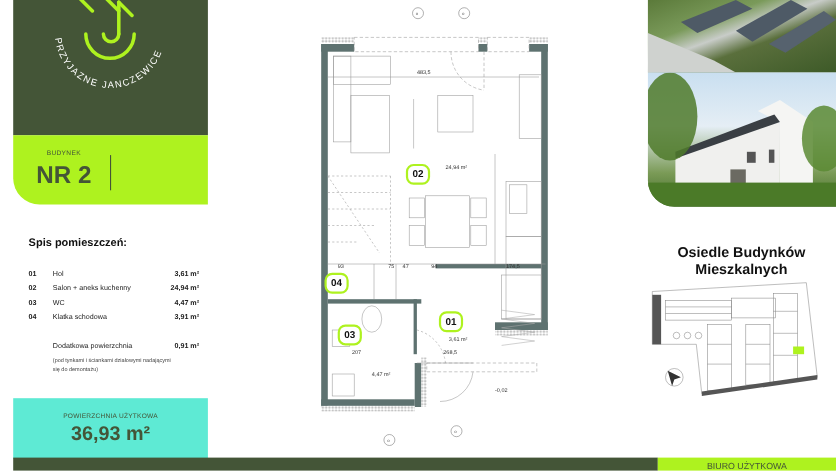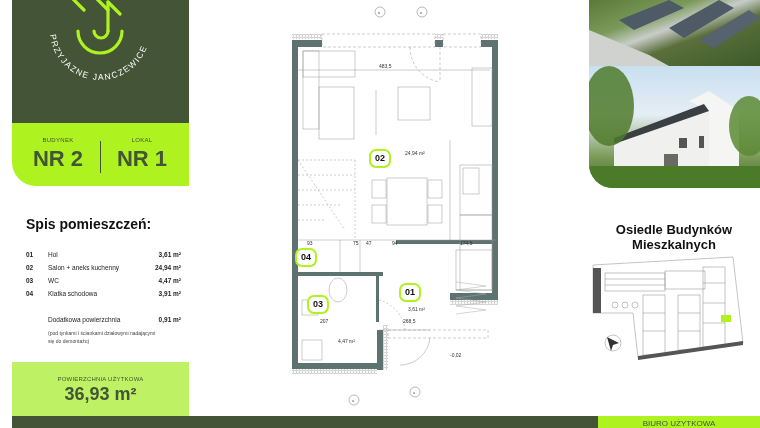--- a/index.html
+++ b/index.html
@@ -6,30 +6,30 @@
 body{width:760px;height:428px;overflow:hidden;background:#fff;font-family:"Liberation Sans","DejaVu Sans",sans-serif;position:relative;color:#222}
 .abs{position:absolute}
 
 #logo-panel{left:12px;top:0;width:177px;height:123px;background:#445537}
 #badge-panel{left:12px;top:123px;width:177px;height:63px;background:#aef21f;border-bottom-left-radius:24px}
 .badge-col{position:absolute;top:14px;width:80px;text-align:center;color:#445537}
 .badge-col .lbl{font-size:6px;letter-spacing:.3px;color:#445537}
 .badge-col .val{font-size:22px;font-weight:bold;margin-top:3px}
 #badge-divider{position:absolute;left:88px;top:18px;width:1px;height:32px;background:#445537}
 #rooms{left:26px;top:216px;width:155px}
-#rooms .title{font-size:14px;font-weight:bold;color:#111;margin-bottom:16px}
+#rooms .title{font-size:10px;font-weight:bold;color:#111;margin-bottom:16px}
 .room-row{display:flex;font-size:6.5px;height:13px;align-items:center;color:#222}
 .room-row .num{width:22px;font-weight:bold}
 .room-row .name{flex:1}
 .room-row .area{font-weight:bold;text-align:right}
 .extra-row{display:flex;font-size:6.5px;margin-top:16px;padding-left:22px}
 .extra-row .name{flex:1}
 .extra-row .area{font-weight:bold}
 .extra-note{font-size:5px;color:#444;padding-left:22px;margin-top:6px;line-height:8px;width:130px}
-#area-panel{left:12px;top:362px;width:177px;height:55px;background:#bef264;text-align:center;color:#445537}
+#area-panel{left:12px;top:362px;width:177px;height:55px;background:#5eead4;text-align:center;color:#445537}
 #area-panel .lbl{font-size:6px;margin-top:14px;letter-spacing:.2px}
 #area-panel .val{font-size:18px;font-weight:bold;margin-top:2px}
 #footer-dark{left:12px;top:416px;width:586px;height:12px;background:#445537}
 #footer-green{left:598px;top:416px;width:162px;height:12px;background:#aef21f;text-align:center;font-size:8px;color:#445537;line-height:16px;overflow:hidden}
 
 #photo1{left:589px;top:0;width:171px;height:66px;background:linear-gradient(160deg,#5b7a3a 0%,#7a9a5a 30%,#c8ccc8 45%,#5a6f3c 60%,#3d5a28 100%);overflow:hidden}
 #photo2{left:589px;top:66px;width:171px;height:122px;background:linear-gradient(180deg,#c9dff0 0%,#e5eef5 40%,#7a9a56 75%,#3f6a28 100%);border-bottom-left-radius:24px;overflow:hidden}
 #site-title{left:588px;top:222px;width:172px;font-size:13px;font-weight:bold;color:#111;text-align:center}
 #siteplan{left:583px;top:253px;width:172px;height:118px}
 
@@ -57,24 +57,20 @@
     </text>
   </svg>
 </div>
 
 <div id="badge-panel" class="abs">
   <div class="badge-col" style="left:6px">
     <div class="lbl">BUDYNEK</div>
     <div class="val">NR 2</div>
   </div>
   <div id="badge-divider"></div>
-  <div class="badge-col" style="left:90px">
-    <div class="lbl">LOKAL</div>
-    <div class="val">NR 1</div>
-  </div>
 </div>
 
 <div id="rooms" class="abs">
   <div class="title">Spis pomieszczeń:</div>
   <div class="room-row">
     <span class="num">01</span>
     <span class="name">Hol</span>
     <span class="area">3,61 m²</span>
   </div>
   <div class="room-row">

